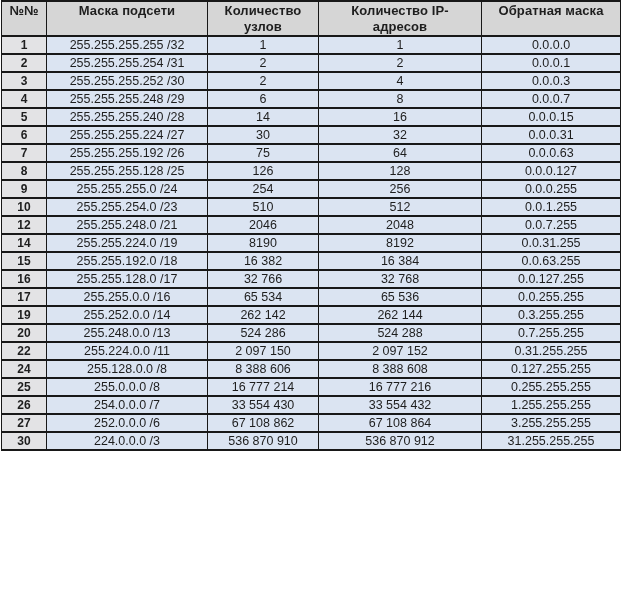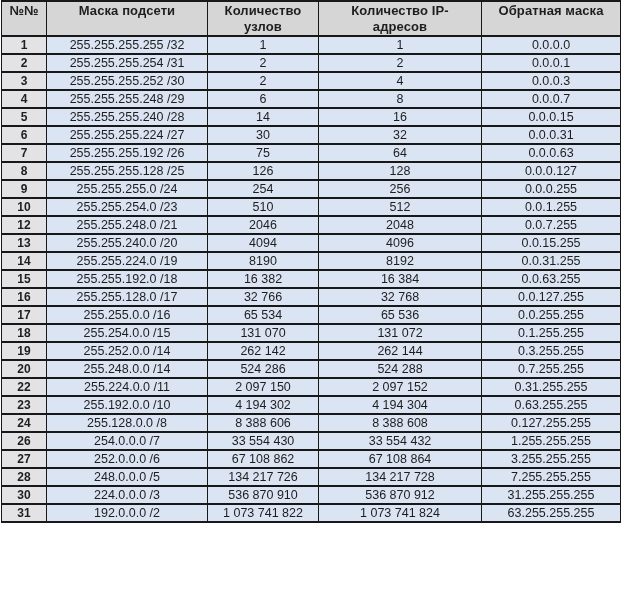--- a/index.html
+++ b/index.html
@@ -161,27 +161,20 @@
         <td>0.0.1.255</td>
       </tr>
       <tr>
         <td class="num">12</td>
         <td>255.255.248.0 /21</td>
         <td>2046</td>
         <td>2048</td>
         <td>0.0.7.255</td>
       </tr>
       <tr>
-        <td class="num">13</td>
-        <td>255.255.240.0 /20</td>
-        <td>4094</td>
-        <td>4096</td>
-        <td>0.0.15.255</td>
-      </tr>
-      <tr>
         <td class="num">14</td>
         <td>255.255.224.0 /19</td>
         <td>8190</td>
         <td>8192</td>
         <td>0.0.31.255</td>
       </tr>
       <tr>
         <td class="num">15</td>
         <td>255.255.192.0 /18</td>
         <td>16 382</td>
@@ -196,90 +189,69 @@
         <td>0.0.127.255</td>
       </tr>
       <tr>
         <td class="num">17</td>
         <td>255.255.0.0 /16</td>
         <td>65 534</td>
         <td>65 536</td>
         <td>0.0.255.255</td>
       </tr>
       <tr>
-        <td class="num">18</td>
-        <td>255.254.0.0 /15</td>
-        <td>131 070</td>
-        <td>131 072</td>
-        <td>0.1.255.255</td>
-      </tr>
-      <tr>
         <td class="num">19</td>
         <td>255.252.0.0 /14</td>
         <td>262 142</td>
         <td>262 144</td>
         <td>0.3.255.255</td>
       </tr>
       <tr>
         <td class="num">20</td>
-        <td>255.248.0.0 /14</td>
+        <td>255.248.0.0 /13</td>
         <td>524 286</td>
         <td>524 288</td>
         <td>0.7.255.255</td>
       </tr>
       <tr>
         <td class="num">22</td>
         <td>255.224.0.0 /11</td>
         <td>2 097 150</td>
         <td>2 097 152</td>
         <td>0.31.255.255</td>
       </tr>
       <tr>
-        <td class="num">23</td>
-        <td>255.192.0.0 /10</td>
-        <td>4 194 302</td>
-        <td>4 194 304</td>
-        <td>0.63.255.255</td>
-      </tr>
-      <tr>
         <td class="num">24</td>
         <td>255.128.0.0 /8</td>
         <td>8 388 606</td>
         <td>8 388 608</td>
         <td>0.127.255.255</td>
       </tr>
       <tr>
+        <td class="num">25</td>
+        <td>255.0.0.0 /8</td>
+        <td>16 777 214</td>
+        <td>16 777 216</td>
+        <td>0.255.255.255</td>
+      </tr>
+      <tr>
         <td class="num">26</td>
         <td>254.0.0.0 /7</td>
         <td>33 554 430</td>
         <td>33 554 432</td>
         <td>1.255.255.255</td>
       </tr>
       <tr>
         <td class="num">27</td>
         <td>252.0.0.0 /6</td>
         <td>67 108 862</td>
         <td>67 108 864</td>
         <td>3.255.255.255</td>
       </tr>
       <tr>
-        <td class="num">28</td>
-        <td>248.0.0.0 /5</td>
-        <td>134 217 726</td>
-        <td>134 217 728</td>
-        <td>7.255.255.255</td>
-      </tr>
-      <tr>
         <td class="num">30</td>
         <td>224.0.0.0 /3</td>
         <td>536 870 910</td>
         <td>536 870 912</td>
         <td>31.255.255.255</td>
       </tr>
-      <tr>
-        <td class="num">31</td>
-        <td>192.0.0.0 /2</td>
-        <td>1 073 741 822</td>
-        <td>1 073 741 824</td>
-        <td>63.255.255.255</td>
-      </tr>
     </tbody>
 </table>
 
 </body></html>

